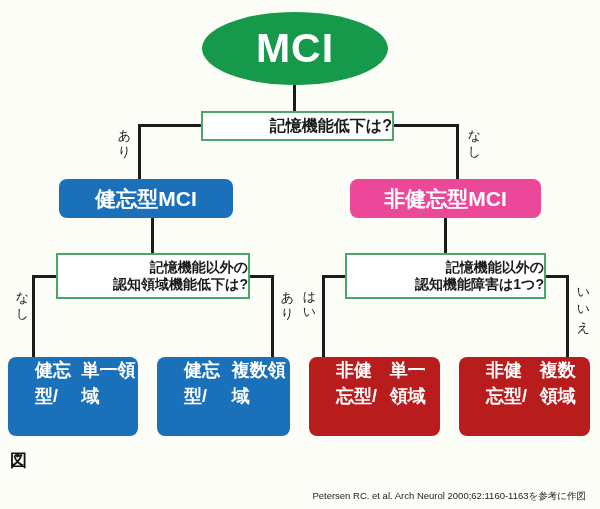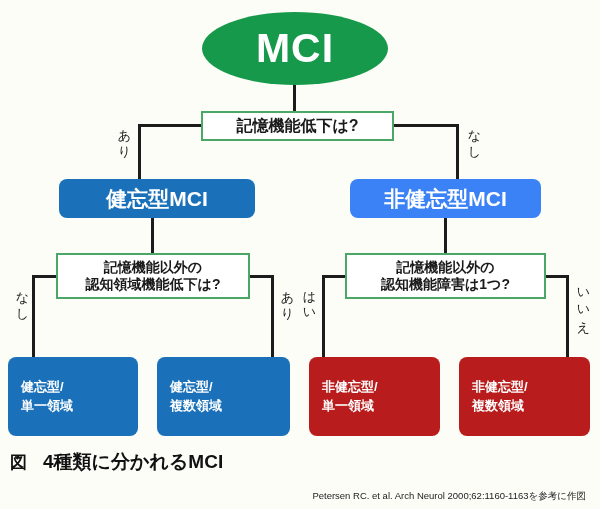--- a/index.html
+++ b/index.html
@@ -29,51 +29,51 @@
     color: #ffffff;
     font-weight: bold;
     font-size: 41px;
     letter-spacing: 1px;
   }
   .qbox {
     position: absolute;
     background: #ffffff;
     border: 2px solid #4aa768;
     display: flex; flex-direction: column;
-    align-items: center; justify-content: center;
+    align-items: flex-end; justify-content: center;
     color: #1a1a1a;
     font-weight: bold;
     text-align: center;
     box-sizing: border-box;
     line-height: 1.25;
   }
   .qbox.q1 { left: 201px; top: 111px; width: 193px; height: 30px; font-size: 16px; }
   .qbox.q2 { left: 56px;  top: 253px; width: 194px; height: 46px; font-size: 14px; }
   .qbox.q3 { left: 345px; top: 253px; width: 201px; height: 46px; font-size: 14px; }
   .typebox {
     position: absolute;
     top: 179px; height: 39px;
     border-radius: 8px;
     display: flex; align-items: center; justify-content: center;
     color: #ffffff;
     font-weight: bold;
     font-size: 21px;
   }
-  .typebox.blue    { left: 59px;  width: 196px; background: #1a71b9; }
-  .typebox.magenta { left: 350px; width: 191px; background: #3b82f6; }
+  .typebox.blue    { left: 59px;  width: 174px; background: #1a71b9; }
+  .typebox.magenta { left: 350px; width: 191px; background: #ec4899; }
   .leaf {
     position: absolute;
     top: 357px; height: 79px;
     border-radius: 8px;
-    display: flex; flex-direction: column; justify-content: center;
-    padding-left: 13px;
+    display: flex; flex-direction: row; justify-content: center;
+    padding-left: 27px;
     box-sizing: border-box;
     color: #ffffff;
     font-weight: bold;
-    font-size: 13px;
+    font-size: 18px;
     line-height: 1.45;
   }
   .leaf.blue    { background: #1a71b9; }
   .leaf.magenta { background: #b91c1c; }
   .leaf.l1 { left: 8px;   width: 130px; }
   .leaf.l2 { left: 157px; width: 133px; }
   .leaf.l3 { left: 309px; width: 131px; }
   .leaf.l4 { left: 459px; width: 131px; }
   .vlabel {
     position: absolute;
@@ -164,18 +164,17 @@
     <span>非健忘型/</span>
     <span>単一領域</span>
   </div>
   <div class="leaf magenta l4">
     <span>非健忘型/</span>
     <span>複数領域</span>
   </div>
 
   <div class="caption">
     <span class="prefix">図</span>
-    <span>4種類に分かれるMCI</span>
   </div>
 
   <div class="citation">Petersen RC. et al. Arch Neurol 2000;62:1160-1163を参考に作図</div>
 
 </div>
 
 </body></html>

